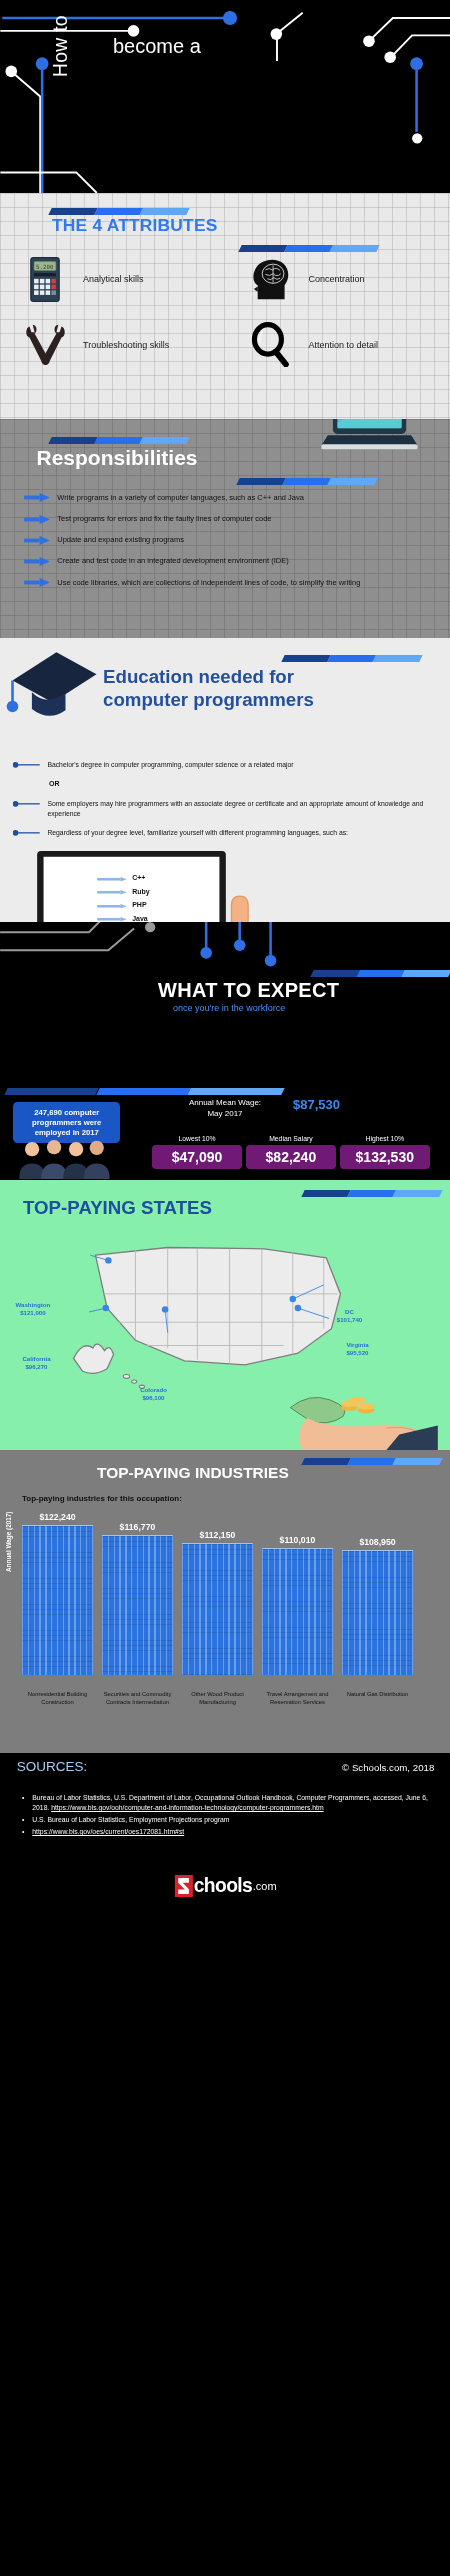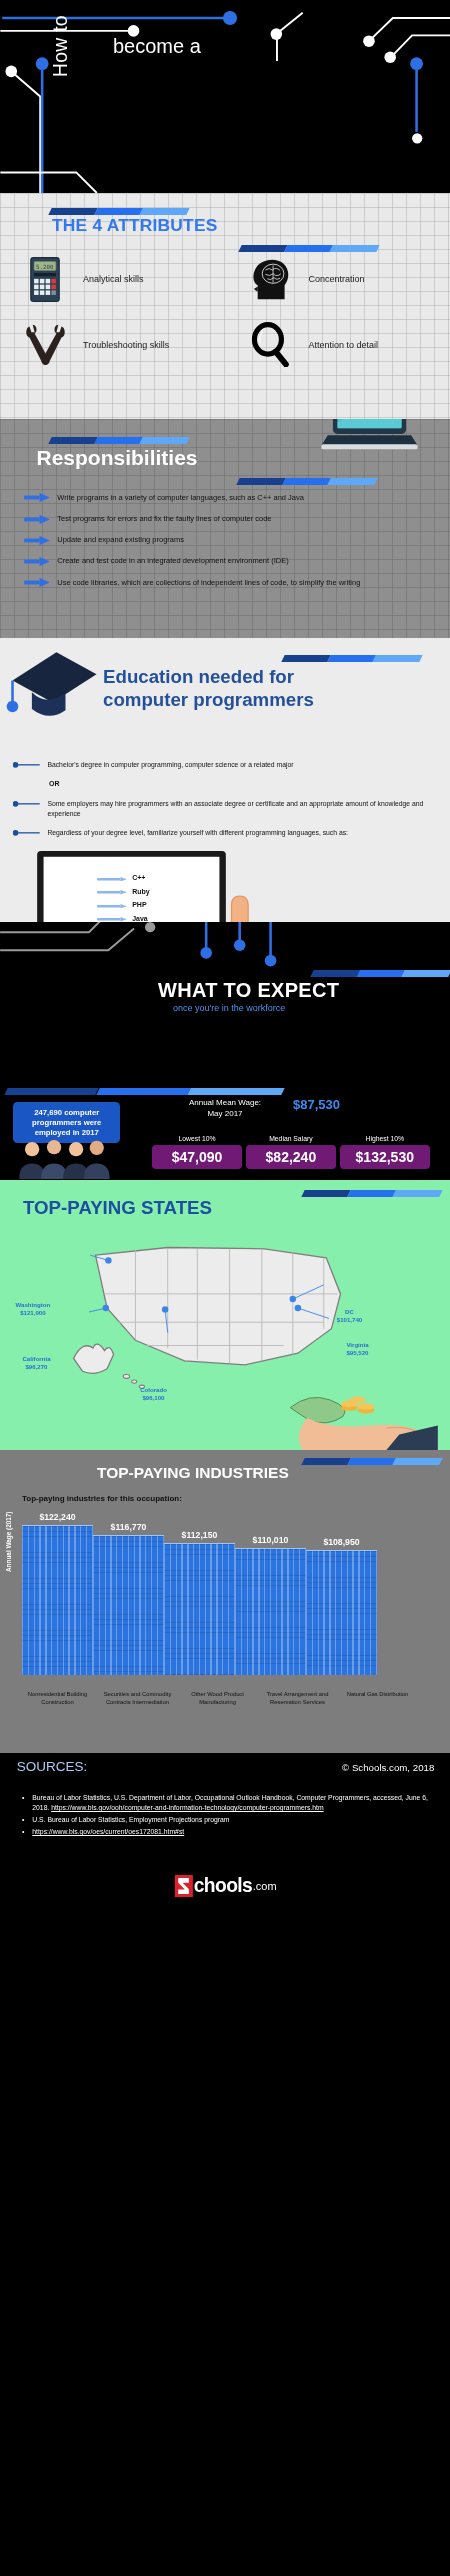--- a/index.html
+++ b/index.html
@@ -94,21 +94,21 @@
   .states h2{position:absolute;left:23px;top:16.7px;margin:0;color:#1d4fa0;font-size:18.7px;font-weight:bold;}
   .states .stripes{position:absolute;left:303px;top:10.3px;}
   .stlabel{position:absolute;color:#2b6fd0;font-size:6.1px;font-weight:600;line-height:1.35;text-align:center;}
 
   
   .ind{height:303px;background:#7d7d7d;position:relative;}
   .ind h2{position:absolute;left:97px;top:14px;margin:0;color:#fff;font-size:15.5px;font-weight:bold;}
   .ind .stripes{position:absolute;left:303px;top:7.7px;}
   .ind .cap{position:absolute;left:22px;top:44px;color:#111;font-size:8px;font-weight:600;}
   .ylab{position:absolute;left:5.2px;top:122px;transform:rotate(-90deg);transform-origin:left top;color:#fff;font-size:6.4px;font-weight:bold;white-space:nowrap;}
-  .bars{position:absolute;left:22px;top:64px;display:flex;align-items:flex-end;height:161px;}
+  .bars{position:absolute;left:22px;top:64px;display:flex;align-items:flex-end;gap:9px;height:161px;}
   .bar{width:71px;text-align:center;}
   .bar .val{color:#fff;font-size:8.7px;font-weight:bold;margin-bottom:2.6px;}
   .bar .col{width:100%;background:#2b74e0;
     background-image:repeating-linear-gradient(to right,rgba(255,255,255,.30) 0 1.3px,transparent 1.3px 5.8px),
                      repeating-linear-gradient(to bottom,rgba(0,0,0,.12) 0 0.6px,transparent 0.6px 5.2px);
     border-top:1.3px solid #9cc6f7;}
   .indnames{position:absolute;left:22px;top:240px;display:flex;gap:9px;}
   .indnames div{width:71px;text-align:center;color:#111;font-size:5.8px;line-height:1.4;}
 
   

